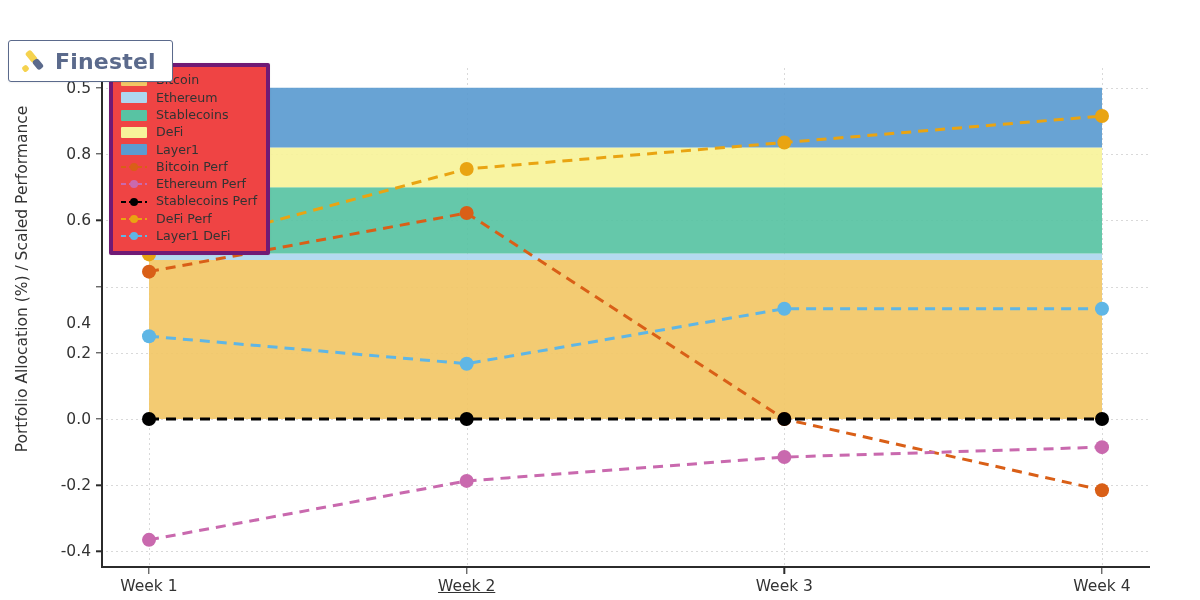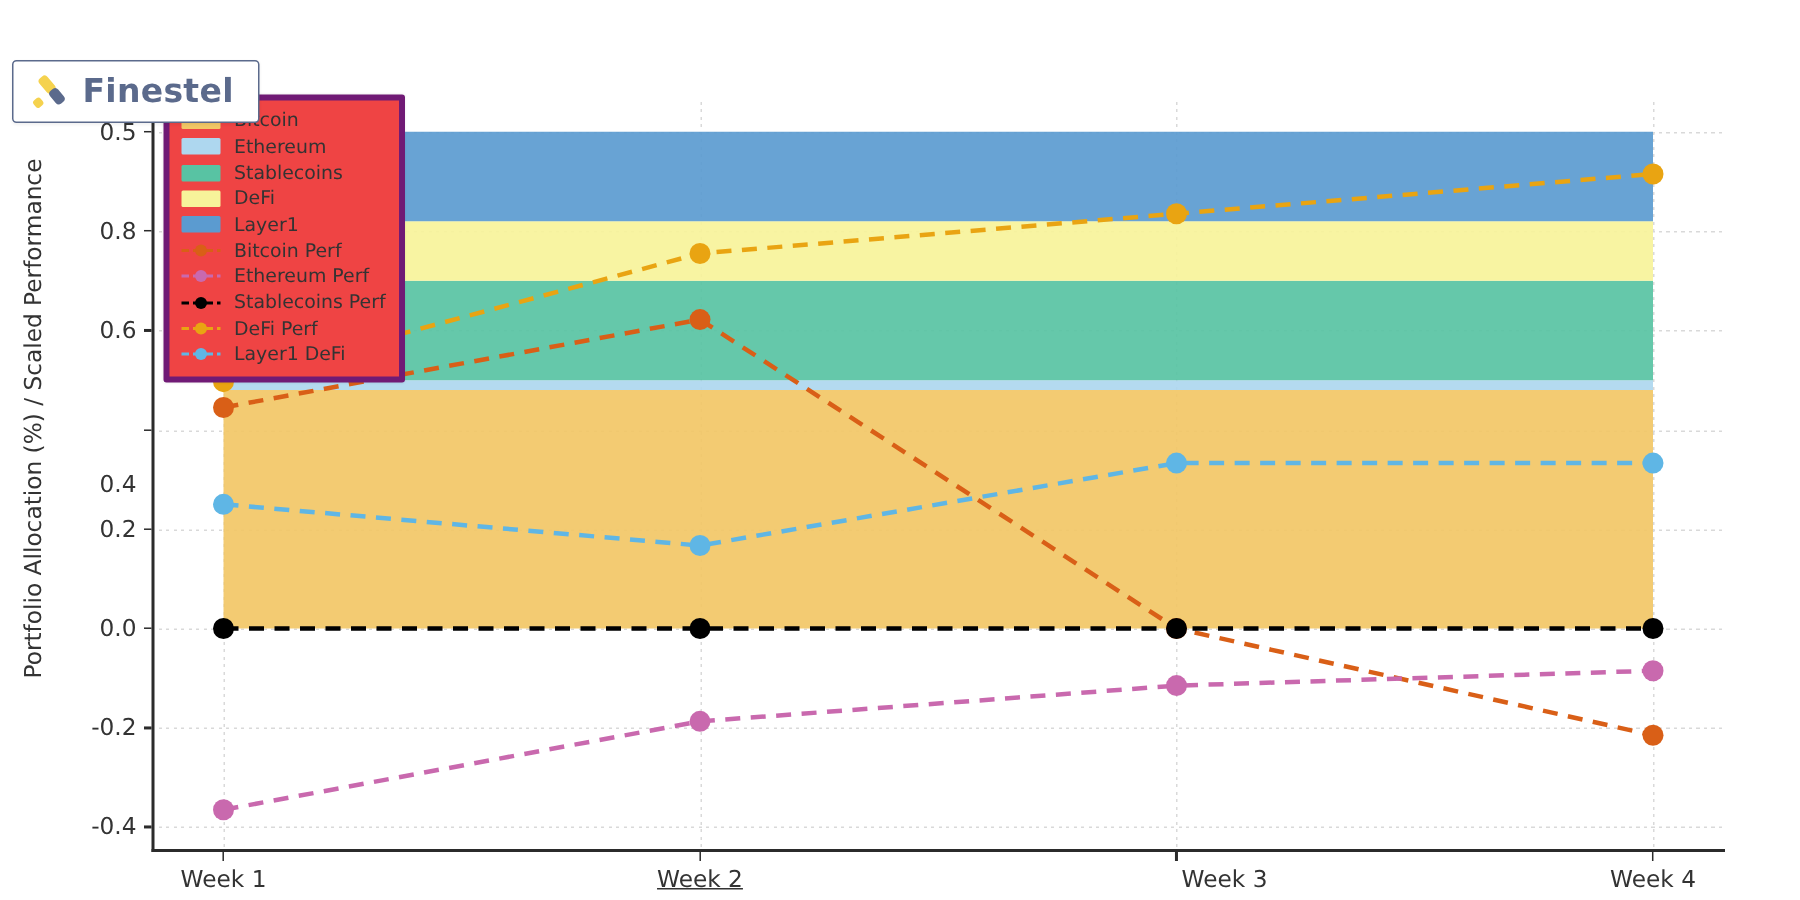--- a/index.html
+++ b/index.html
@@ -171,21 +171,21 @@
         <div class="ytick" style="top: 417.219px;">-0.2</div>
         <div class="ytick-mark" style="top: 417.219px;"></div>
         <div class="ytick" style="top: 483.444px; text-align: center;">-0.4</div>
         <div class="ytick-mark" style="top: 483.444px;"></div>
       </div>
     <div id="xticks">
         <div class="xtick" style="left: 48px;">Week 1</div>
         <div class="xtick-mark" style="left: 48px;"></div>
         <div class="xtick" style="left: 365.667px; text-decoration: underline;">Week 2</div>
         <div class="xtick-mark" style="left: 365.667px;"></div>
-        <div class="xtick" style="left: 683.333px; margin-left: 32px;">Week 3</div>
+        <div class="xtick" style="left: 683.333px;">Week 3</div>
         <div class="xtick-mark" style="left: 683.333px;"></div>
         <div class="xtick" style="left: 1001px;">Week 4</div>
         <div class="xtick-mark" style="left: 1001px;"></div>
       </div>
 
     <div class="legend" id="legend">
         <div class="legend-row">
           <span class="legend-swatch" style="background:#F2C766"></span>
           <span class="legend-label">Bitcoin</span>
         </div>

